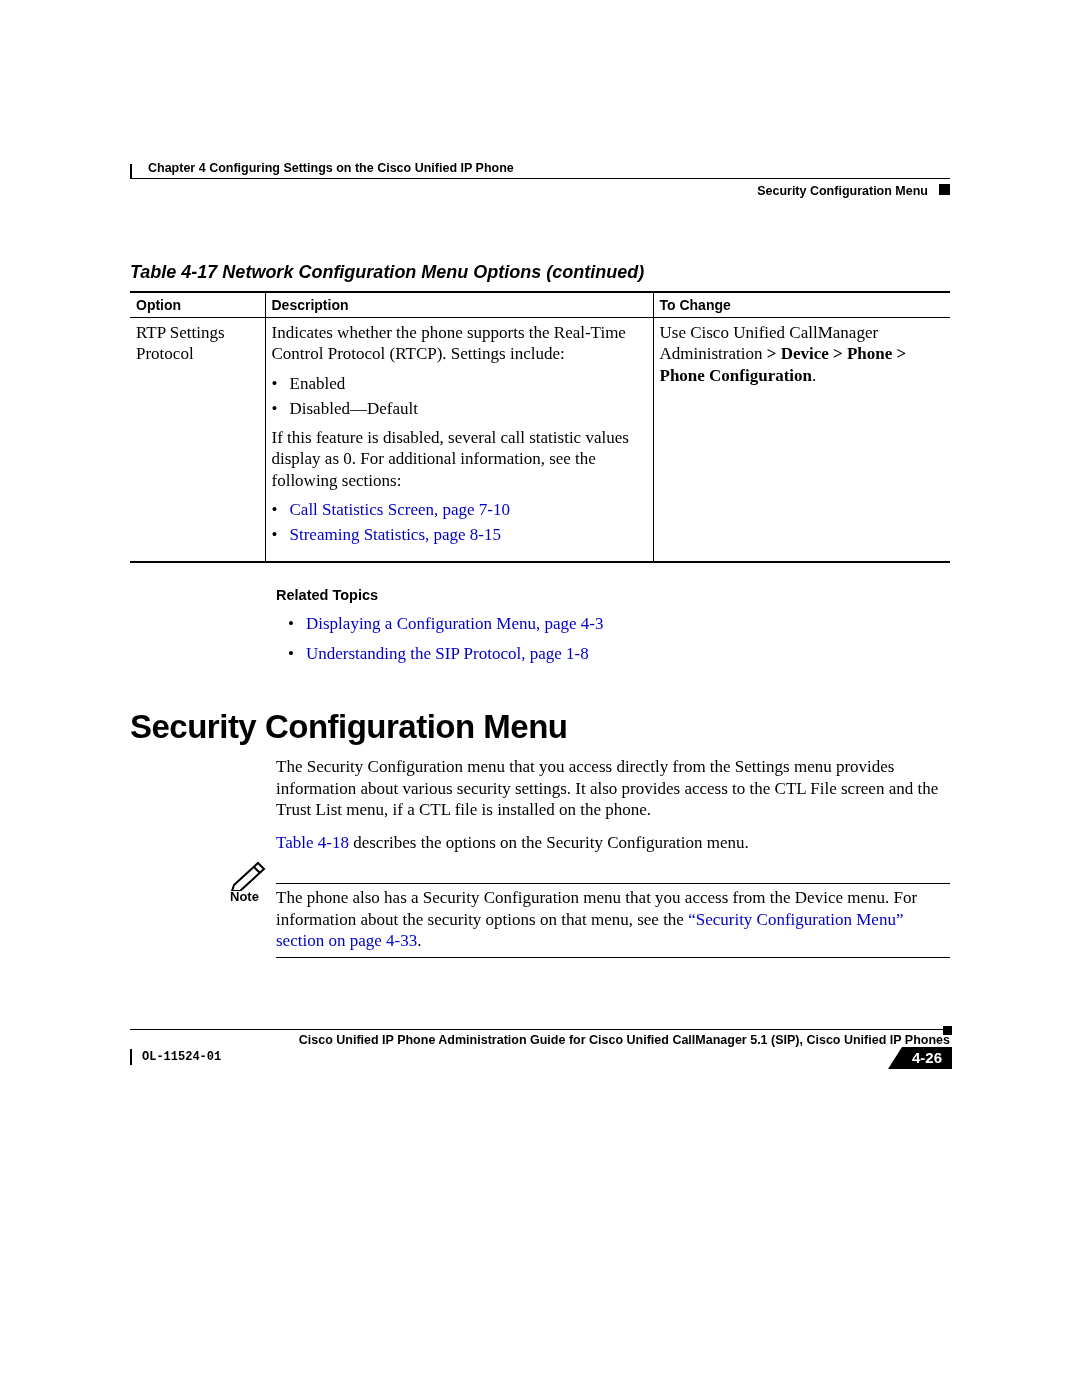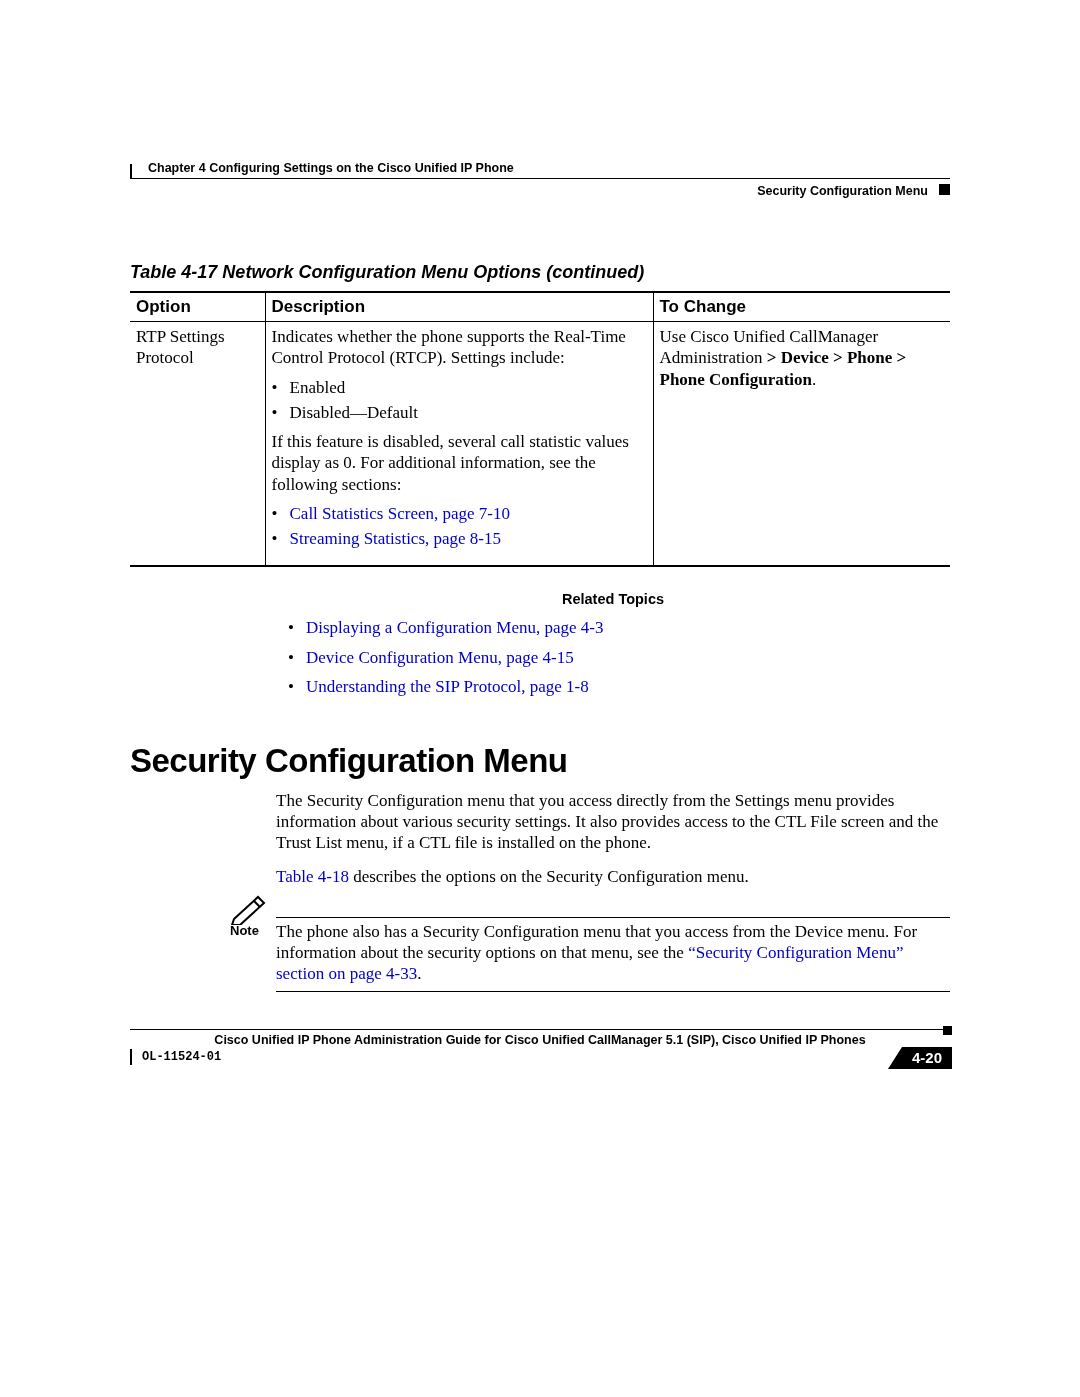--- a/index.html
+++ b/index.html
@@ -66,21 +66,21 @@
   }
   table.opt {
     border-collapse: collapse;
     width: 820px;
     font-size: 17px;
   }
   table.opt th {
     text-align: left;
     font-family: Arial, Helvetica, sans-serif;
     font-weight: bold;
-    font-size: 17px;
+    font-size: 14px;
     border-top: 2px solid #000;
     border-bottom: 1px solid #000;
     padding: 4px 6px 4px 6px;
   }
   table.opt td {
     vertical-align: top;
     border-bottom: 2px solid #000;
     padding: 4px 6px 8px 6px;
     line-height: 1.25;
   }
@@ -106,21 +106,20 @@
   
   .related {
     margin-left: 146px;
     margin-top: 24px;
   }
   .related-head {
     font-family: Arial, Helvetica, sans-serif;
     font-weight: bold;
     font-size: 14.5px;
     margin-bottom: 6px;
-    text-align: center;
   }
   .related ul { margin-left: 30px; margin-top: 4px; }
   .related ul li { font-size: 17px; line-height: 1.5; }
 
   
   h1.sec {
     font-family: Arial, Helvetica, sans-serif;
     font-weight: 800;
     font-size: 33px;
     margin-top: 40px;
@@ -174,21 +173,21 @@
 
   
   .footer {
     position: absolute;
     left: 130px;
     top: 1029px;
     width: 822px;
   }
   .ft-line { width: 820px; height: 1px; background: #000; }
   .ft-title {
-    text-align: center;
+    text-align: right;
     font-family: Arial, Helvetica, sans-serif;
     font-weight: bold;
     font-size: 12.5px;
     margin-top: 3px;
     padding-right: 2px;
   }
   .ft-sq {
     position: absolute;
     right: 0; top: -3px;
     width: 9px; height: 9px;
@@ -277,21 +276,20 @@
           <span>Use Cisco Unified CallManager Administration </span><span class="bold">&gt; Device &gt; Phone &gt; Phone Configuration</span><span>.</span>
         </td>
       </tr>
     </tbody>
   </table>
 
   <div class="related">
     <div class="related-head">Related Topics</div>
     <ul>
       <li><span class="link">Displaying a Configuration Menu, page 4-3</span></li>
-      <li><span class="link">Device Configuration Menu, page 4-15</span></li>
       <li><span class="link">Understanding the SIP Protocol, page 1-8</span></li>
     </ul>
   </div>
 
   <h1 class="sec">Security Configuration Menu</h1>
 
   <div class="secbody">
     <p>The Security Configuration menu that you access directly from the Settings menu provides information about various security settings. It also provides access to the CTL File screen and the Trust List menu, if a CTL file is installed on the phone.</p>
     <p>
       <span class="link">Table 4-18</span><span> describes the options on the Security Configuration menu.</span>
@@ -316,15 +314,15 @@
 <div class="footer">
   <div style="position:relative;">
     <div class="ft-sq"></div>
     <div class="ft-line"></div>
   </div>
   <div class="ft-title">Cisco Unified IP Phone Administration Guide for Cisco Unified CallManager 5.1 (SIP), Cisco Unified IP Phones</div>
   <div class="ft-row2">
     <div class="ft-vbar"></div>
     <div class="ft-ol">OL-11524-01</div>
     <div class="ft-cut"></div>
-    <div class="ft-pgbox">4-20</div>
+    <div class="ft-pgbox">4-26</div>
   </div>
 </div>
 
 </body></html>

